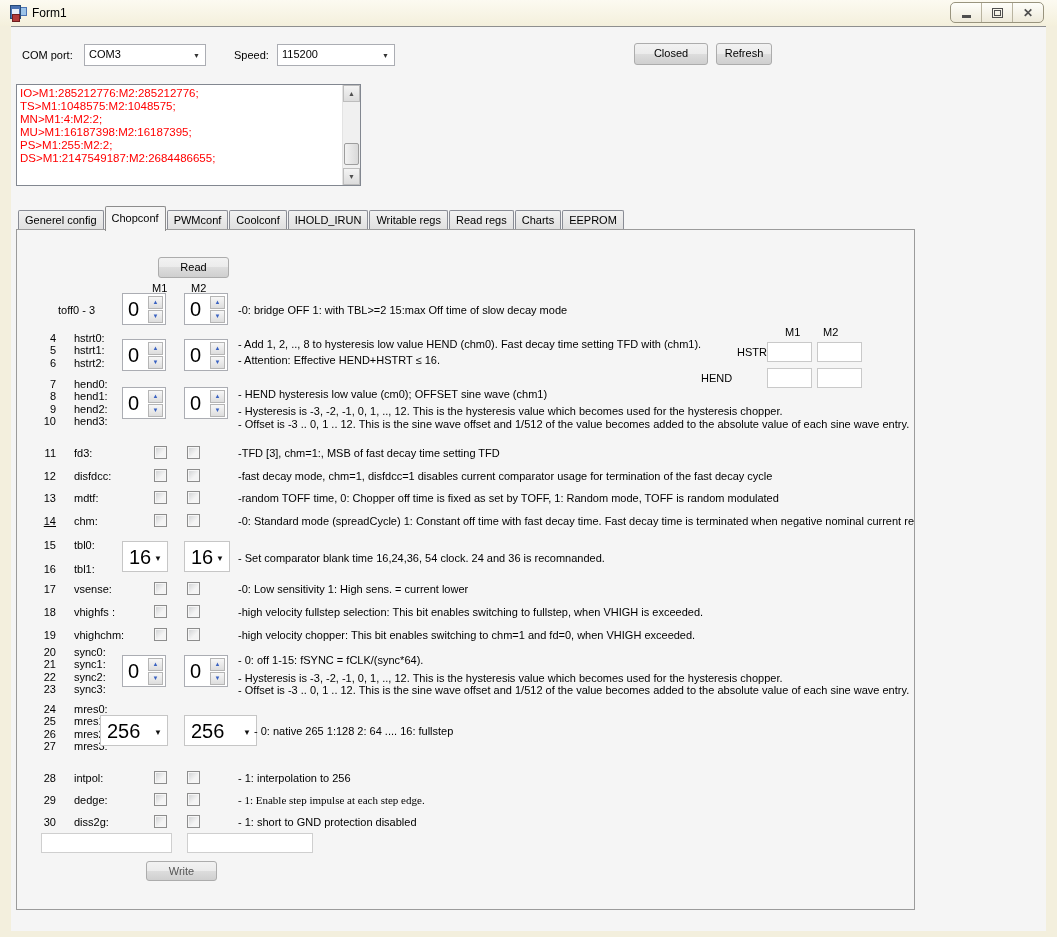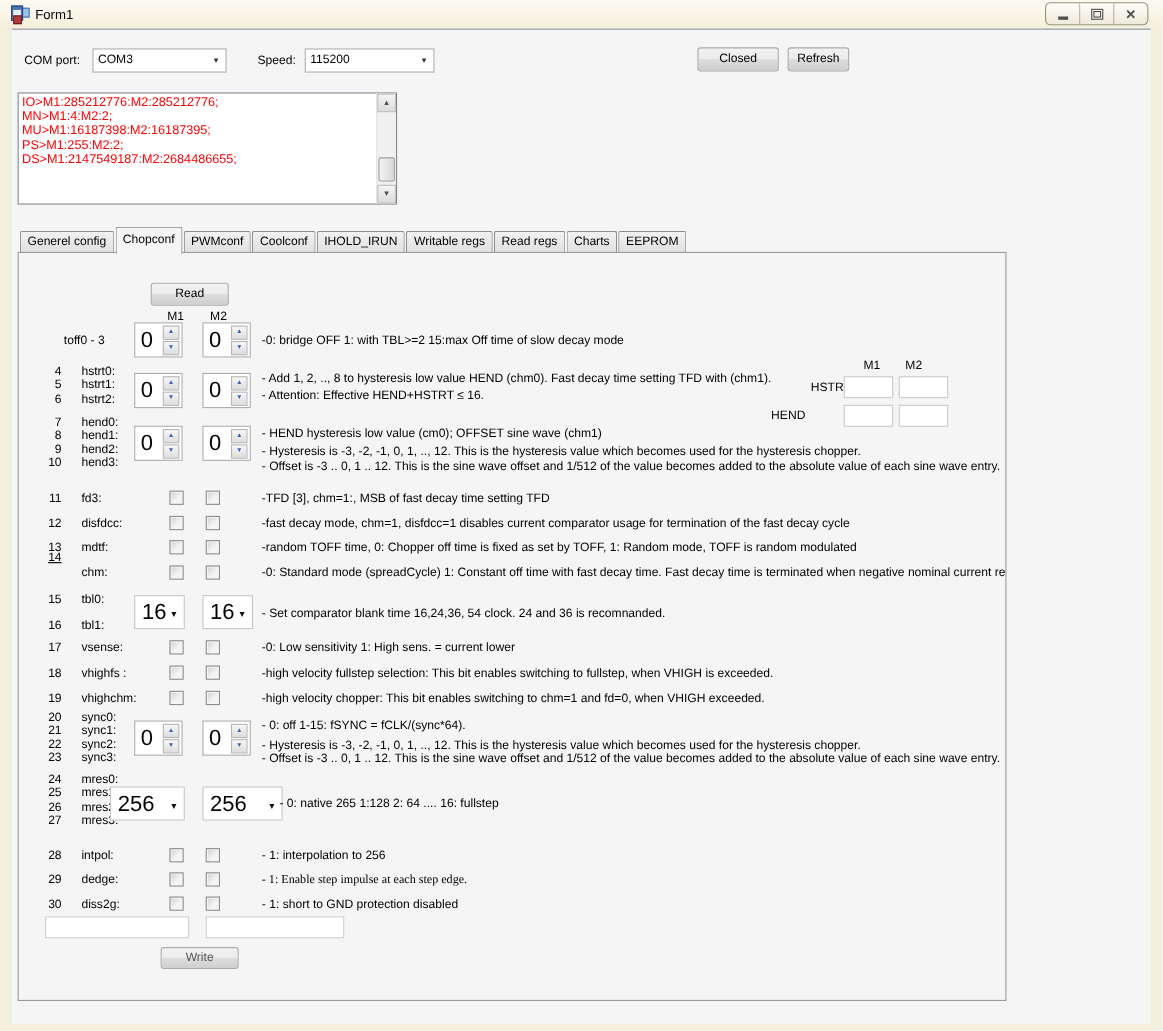--- a/index.html
+++ b/index.html
@@ -102,42 +102,42 @@
     </div>
     <div class="lbl" style="left:223px;top:22px;">Speed:</div>
     <div class="wincombo" style="left:266px;top:17px;width:118px;">
       <span>115200</span><span class="arr">▼</span>
     </div>
     <div class="winbtn" style="left:623px;top:16px;width:74px;height:22px;">Closed</div>
     <div class="winbtn" style="left:705px;top:16px;width:56px;height:22px;">Refresh</div>
   </div>
 
   <div id="seriallog">
-    <div id="loglines" style="color: rgb(255, 0, 0);"><div>IO&gt;M1:285212776:M2:285212776;</div><div>MN&gt;M1:4:M2:2;</div><div>MU&gt;M1:16187398:M2:16187395;</div><div>PS&gt;M1:255:M2:2;</div><div>DS&gt;M1:2147549187:M2:2684486655;</div></div>
+    <div id="loglines" style="color: rgb(255, 0, 0);"><div>IO&gt;M1:285212776:M2:285212776;</div><div>TS&gt;M1:1048575:M2:1048575;</div><div>MN&gt;M1:4:M2:2;</div><div>MU&gt;M1:16187398:M2:16187395;</div><div>PS&gt;M1:255:M2:2;</div><div>DS&gt;M1:2147549187:M2:2684486655;</div></div>
     <div id="logscroll">
       <div class="sbtn" style="top:0;">▲</div>
       <div id="logthumb"></div>
       <div class="sbtn" style="bottom:0;">▼</div>
     </div>
   </div>
 
   <div id="tabsrow">
       <div class="tab">Generel config</div>
       <div class="tab sel">Chopconf</div>
       <div class="tab">PWMconf</div>
       <div class="tab">Coolconf</div>
       <div class="tab">IHOLD_IRUN</div>
       <div class="tab">Writable regs</div>
       <div class="tab">Read regs</div>
       <div class="tab">Charts</div>
       <div class="tab">EEPROM</div>
     </div>
   <div id="tabpage"></div>
   <div id="tabclip">
-    <div class="winbtn" style="left:120px;top:27px;width:71px;height:21px;">Read</div>
+    <div class="winbtn" style="left:141px;top:27px;width:71px;height:21px;">Read</div>
     <div class="lbl" style="left:135px;top:52px;">M1</div>
     <div class="lbl" style="left:174px;top:52px;">M2</div>
 
     <div id="rows-root">
         <div class="rowlab" style="left: 41px; top: 74px;">toff0 - 3</div>
         <div class="spin" style="left: 105px; top: 63px;">
           <span class="val">0</span>
           <span class="btns">
             <span class="sb">▲</span>
             <span class="sb">▼</span>
@@ -206,21 +206,21 @@
         <div class="numlab" style="left: 13px; top: 240px;">12</div>
         <div class="rowlab" style="left: 57px; top: 240px;">disfdcc:</div>
         <div class="wincb" style="left: 137px; top: 239px;"></div>
         <div class="wincb" style="left: 170px; top: 239px;"></div>
         <div class="desc" style="left: 221px; top: 240px;">-fast decay mode,  chm=1, disfdcc=1 disables current comparator usage for termination of the fast decay cycle</div>
         <div class="numlab" style="left: 13px; top: 262px;">13</div>
         <div class="rowlab" style="left: 57px; top: 262px;">mdtf:</div>
         <div class="wincb" style="left: 137px; top: 261px;"></div>
         <div class="wincb" style="left: 170px; top: 261px;"></div>
         <div class="desc" style="left: 221px; top: 262px;">-random TOFF time,  0:  Chopper off time is fixed as set by TOFF,   1:   Random mode, TOFF is random modulated</div>
-        <div class="numlab" style="left: 13px; top: 271px; text-decoration: underline;">14</div>
+        <div class="numlab" style="left: 13px; top: 285px; text-decoration: underline;">14</div>
         <div class="rowlab" style="left: 57px; top: 285px;">chm:</div>
         <div class="wincb" style="left: 137px; top: 284px;"></div>
         <div class="wincb" style="left: 170px; top: 284px;"></div>
         <div class="desc" style="left: 221px; top: 285px;">-0: Standard mode (spreadCycle)  1: Constant off time with fast decay time.  Fast decay time is terminated when negative nominal current reached</div>
         <div class="numlab" style="left: 13px; top: 309px;">15</div>
         <div class="numlab" style="left: 13px; top: 333px;">16</div>
         <div class="rowlab" style="left: 57px; top: 309px;">tbl0:</div>
         <div class="rowlab" style="left: 57px; top: 333px;">tbl1:</div>
         <div class="bigcombo" style="left: 105px; top: 311px; width: 46px;">
           <span class="val">16</span>

